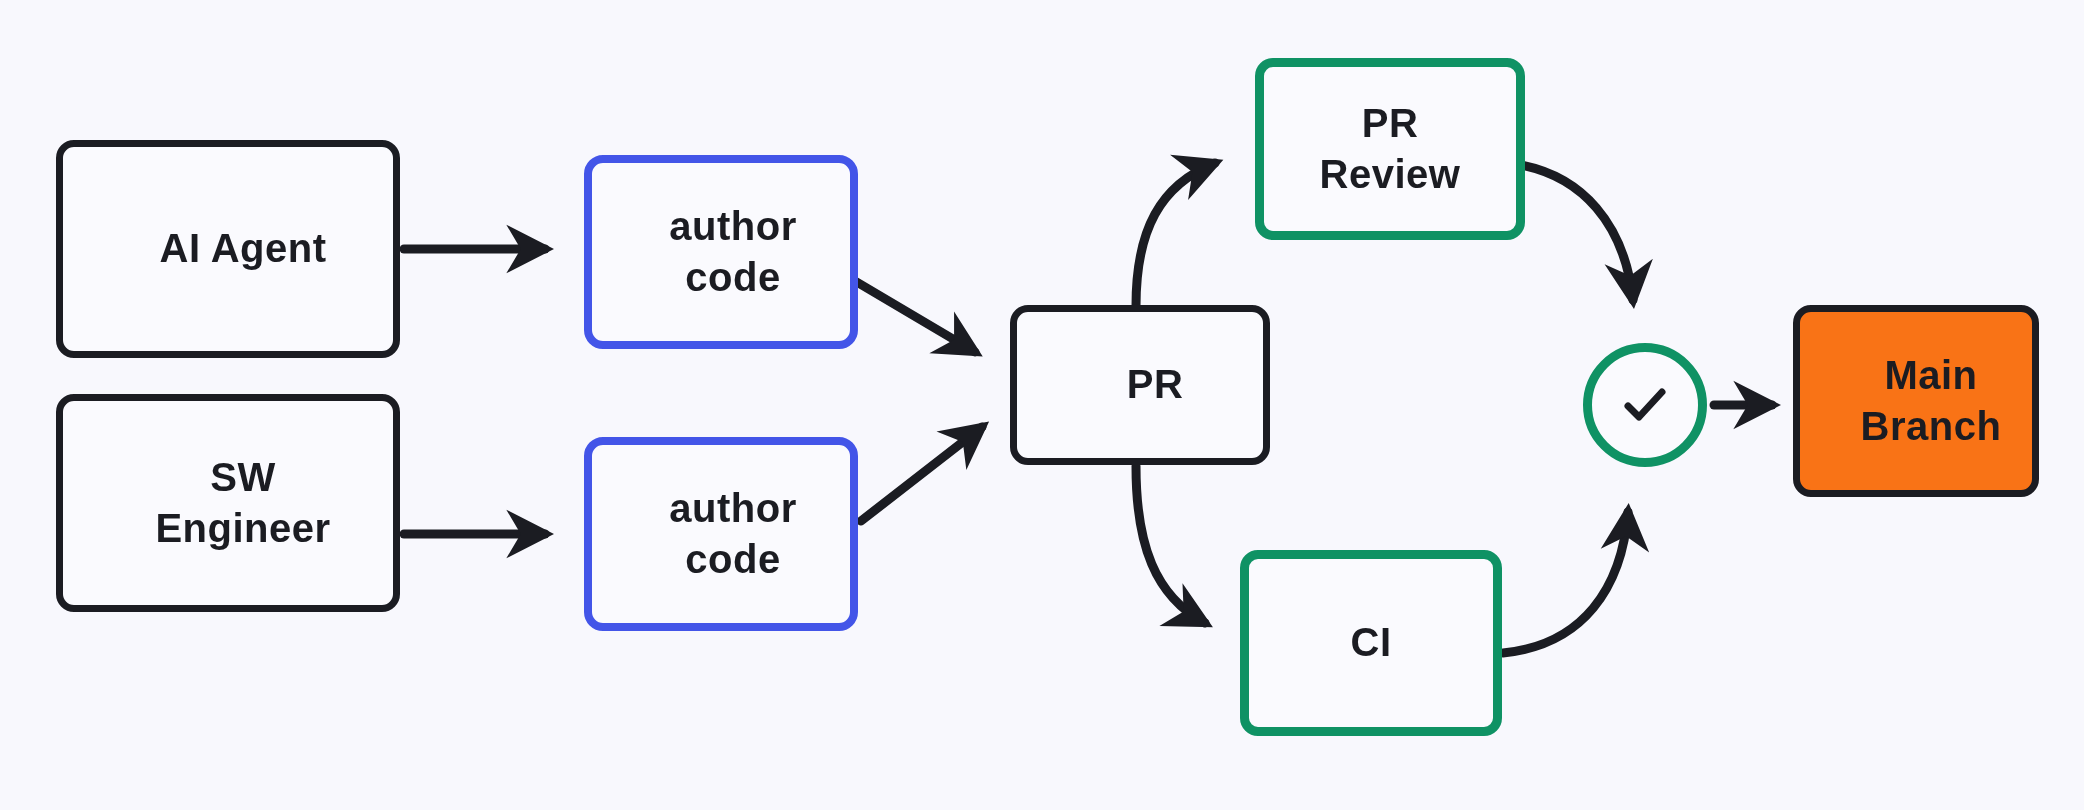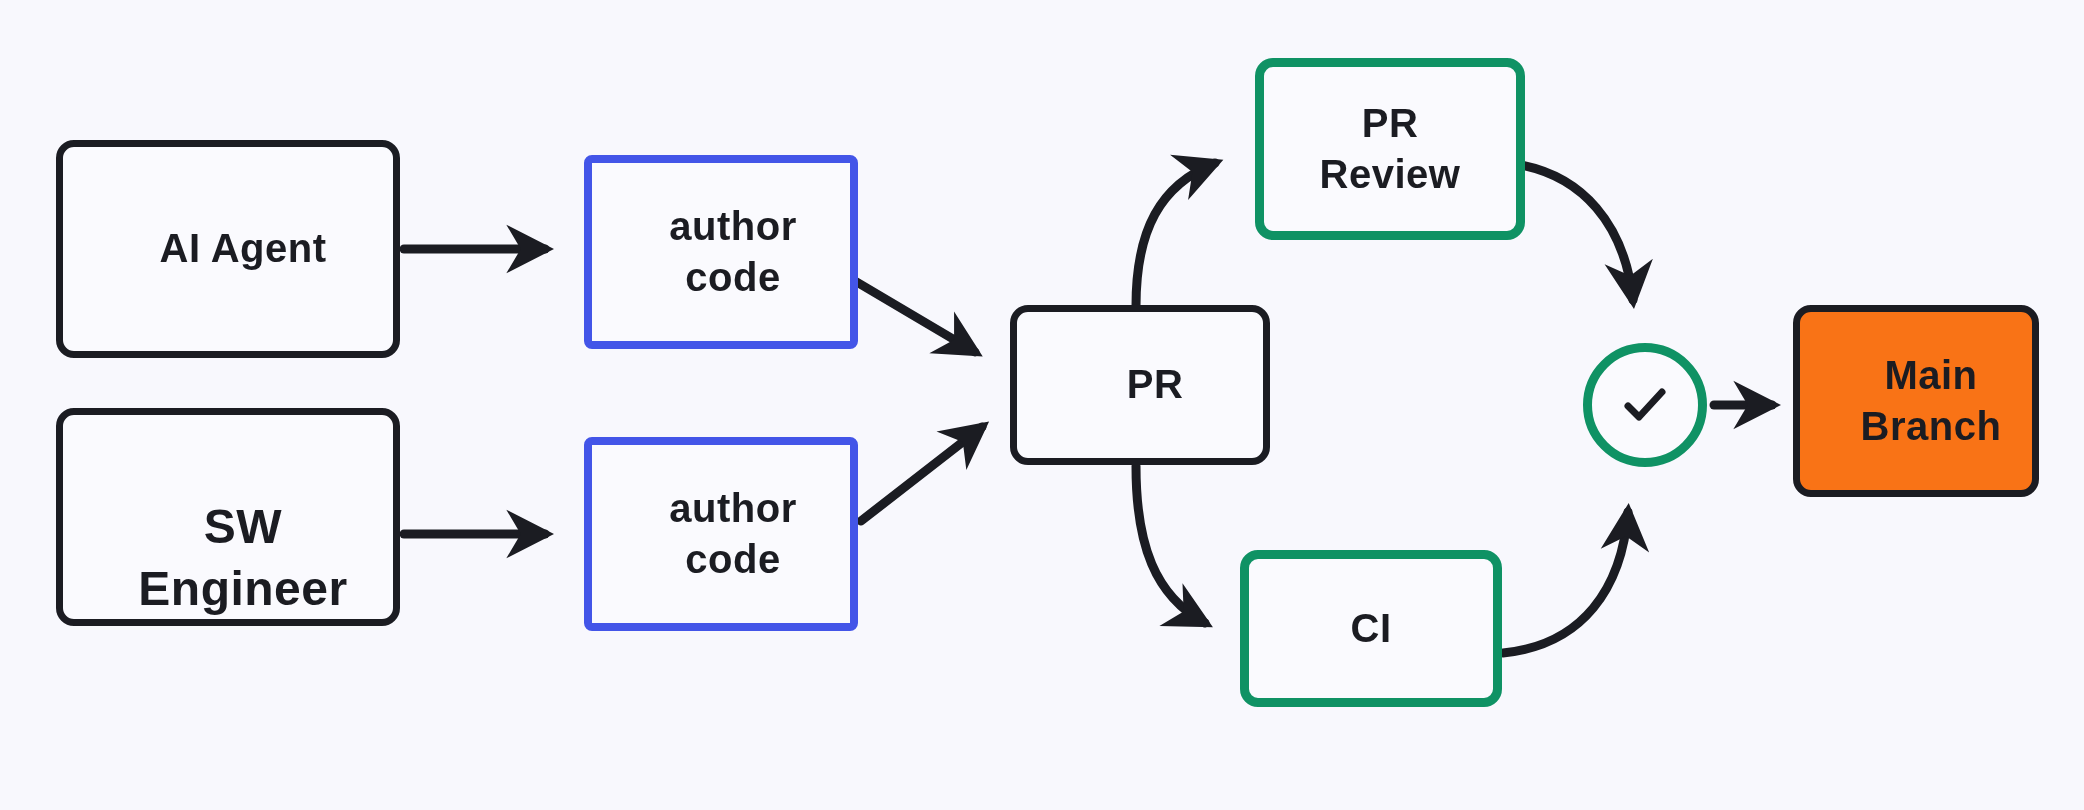--- a/index.html
+++ b/index.html
@@ -39,21 +39,21 @@
     font-weight: 700;
     white-space: pre-line;
   }
   .node-black {
     border: 7px solid #1B1C22;
     border-radius: 18px;
     padding-left: 30px;
   }
   .node-blue {
     border: 8px solid #4355E8;
-    border-radius: 8px;
+    border-radius: 19px;
     padding-left: 24px;
   }
   .node-green {
     border: 9px solid #0F9264;
     border-radius: 18px;
   }
   .check-circle {
     position: absolute;
     box-sizing: border-box;
     border: 9px solid #0F9264;
@@ -113,35 +113,35 @@
       <path d="M1503,653 C1583,645 1622,588 1628,512" fill="none" stroke="#1B1C22" stroke-width="9" stroke-linecap="round" marker-end="url(#arrowhead)"></path>
     </g>
 
     <g>
       <path d="M1714,405 L1772,405" fill="none" stroke="#1B1C22" stroke-width="9" stroke-linecap="round" marker-end="url(#arrowhead)"></path>
     </g>
   </svg>
 
   <div class="node-box node-black" id="n-ai-agent" style="left: 56px; top: 140px; width: 344px; height: 218px; font-size: 40px; border-color: rgb(27, 28, 34); background: rgb(250, 250, 254);"><span>AI Agent</span></div>
 
-  <div class="node-box node-black" id="n-sw-engineer" style="left: 56px; top: 408px; width: 344px; height: 218px; font-size: 48px; border-color: rgb(27, 28, 34); background: rgb(250, 250, 254); align-items: flex-end;"><span>SW
+  <div class="node-box node-black" id="n-sw-engineer" style="left: 56px; top: 394px; width: 344px; height: 218px; font-size: 40px; border-color: rgb(27, 28, 34); background: rgb(250, 250, 254);"><span>SW
 Engineer</span></div>
 
   <div class="node-box node-blue" id="n-author-code-agent" style="left: 584px; top: 155px; width: 274px; height: 194px; font-size: 40px; border-color: rgb(67, 85, 232); background: rgb(250, 250, 254);"><span>author
 code</span></div>
 
   <div class="node-box node-blue" id="n-author-code-engineer" style="left: 584px; top: 437px; width: 274px; height: 194px; font-size: 40px; border-color: rgb(67, 85, 232); background: rgb(250, 250, 254);"><span>author
 code</span></div>
 
   <div class="node-box node-black" id="n-pr" style="left: 1010px; top: 305px; width: 260px; height: 160px; font-size: 40px; border-color: rgb(27, 28, 34); background: rgb(250, 250, 254);"><span>PR</span></div>
 
   <div class="node-box node-green" id="n-pr-review" style="left: 1255px; top: 58px; width: 270px; height: 182px; font-size: 40px; border-color: rgb(15, 146, 100); background: rgb(250, 250, 254);"><span>PR
 Review</span></div>
 
-  <div class="node-box node-green" id="n-ci" style="left: 1240px; top: 550px; width: 262px; height: 157px; font-size: 40px; border-color: rgb(15, 146, 100); background: rgb(250, 250, 254);"><span>CI</span></div>
+  <div class="node-box node-green" id="n-ci" style="left: 1240px; top: 550px; width: 262px; height: 186px; font-size: 40px; border-color: rgb(15, 146, 100); background: rgb(250, 250, 254);"><span>CI</span></div>
 
   <div class="node-box node-black" id="n-main-branch" style="left: 1793px; top: 305px; width: 246px; height: 192px; font-size: 40px; border-color: rgb(27, 28, 34); background: #f97316;"><span>Main
 Branch</span></div>
 
   <div class="check-circle" id="n-merge-check" style="left: 1583px; top: 343px; width: 124px; height: 124px; border-color: rgb(15, 146, 100);">
     <svg class="check-glyph" viewBox="0 0 56 56">
       <path d="M11,29 L22,40 L45,15" fill="none" stroke="#1B1C22" stroke-width="7" stroke-linecap="round" stroke-linejoin="round"></path>
     </svg>
   </div>
 

